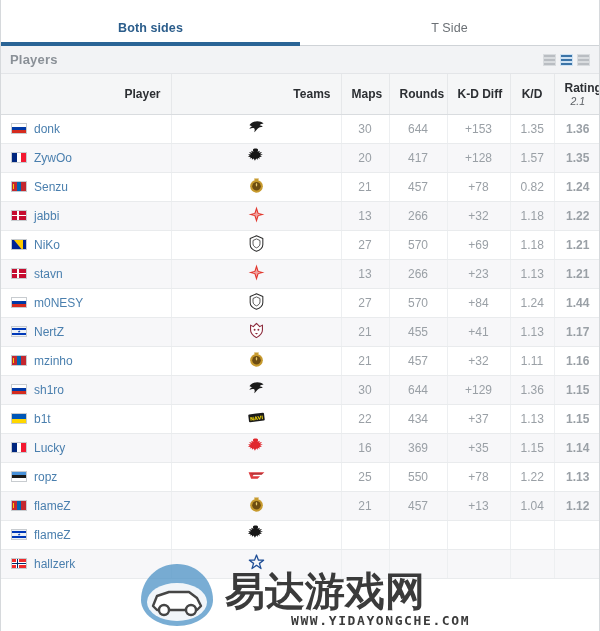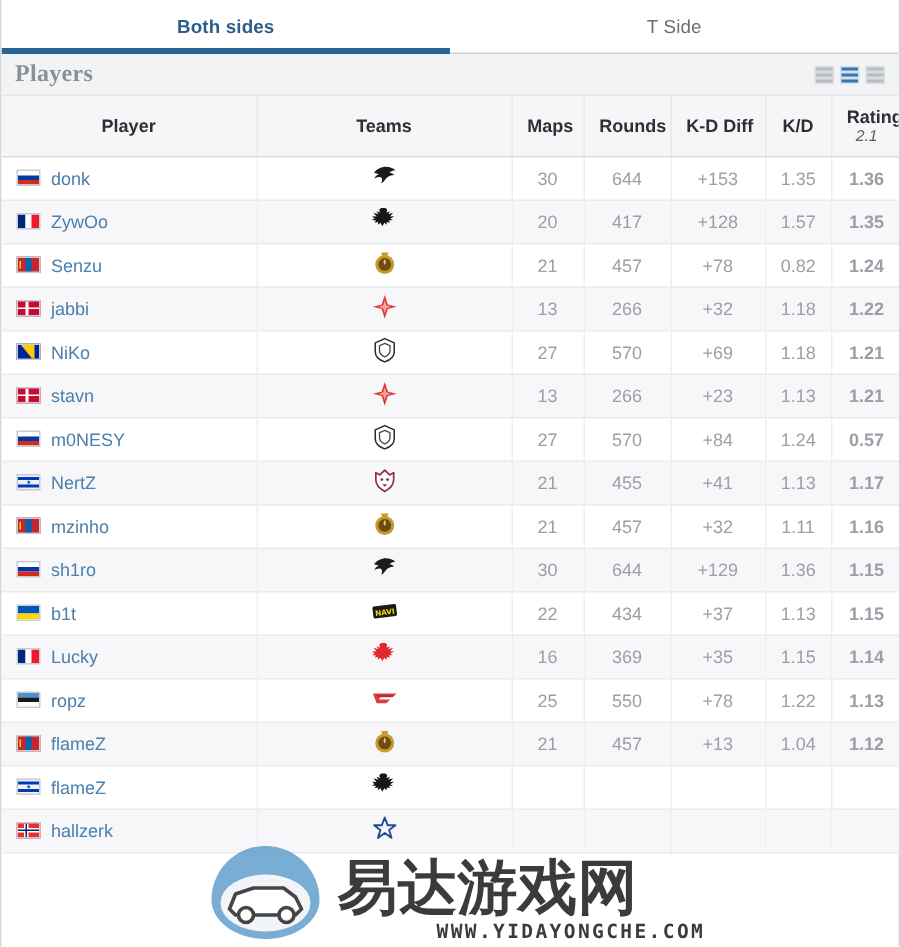--- a/index.html
+++ b/index.html
@@ -18,20 +18,21 @@
     border-bottom: none;
   }
 
   
   .tabs {
     display: flex;
     height: 36px;
     background: #ffffff;
     border-bottom: 1px solid #cfd3d7;
     position: relative;
+    margin-top: 10px;
   }
   .tab {
     flex: 1 1 0;
     display: flex;
     align-items: center;
     justify-content: center;
     font-size: 12.5px;
     color: #6b7075;
     cursor: pointer;
     position: relative;
@@ -54,25 +55,24 @@
   .players-bar {
     height: 28px;
     background: #f2f3f5;
     border-bottom: 1px solid #e3e5e8;
     display: flex;
     align-items: center;
     padding: 0 9px;
     position: relative;
   }
   .players-label {
-    font-size: 16px;
+    font-size: 13px;
     color: #8a9097;
     font-weight: bold;
     letter-spacing: .2px;
-    font-family: Liberation Serif, serif;
   }
   .view-toggles {
     margin-left: auto;
     display: flex;
     gap: 4px;
     align-items: center;
   }
   .vt {
     width: 13px; height: 12px;
     display: flex; flex-direction: column;
@@ -98,21 +98,21 @@
     border-right: 1px solid #e6e8ea;
     color: #2c2f33;
     font-size: 12px;
     font-weight: bold;
     height: 40px;
     padding: 0 10px;
     text-align: center;
     vertical-align: middle;
     white-space: nowrap;
   }
-  table.stats thead th.left { text-align: center; }
+  table.stats thead th.left { text-align: right; }
   table.stats thead th:last-child { border-right: none; }
   .rating-head { line-height: 1.05; }
   .rating-head .sub {
     display: block;
     font-weight: normal;
     font-size: 10.5px;
     color: #5d6166;
     margin-top: 1px;
     font-style: italic;
   }
@@ -451,21 +451,21 @@
           <td class="team-cell"><span class="logo">
               <svg width="19" height="19" viewBox="0 0 24 24">
                 <path d="M12 2.2l8 3.6v7.4c0 4-3.4 7-8 8.6-4.6-1.6-8-4.6-8-8.6V5.8z" fill="#ffffff" stroke="#2b2b2b" stroke-width="1.3" stroke-linejoin="round"></path>
                 <path d="M12 6.2l4.4 2v4.2c0 2.4-1.9 4.1-4.4 5.1-2.5-1-4.4-2.7-4.4-5.1V8.2z" fill="none" stroke="#444" stroke-width="1.1"></path>
               </svg>
             </span></td>
           <td>27</td>
           <td>570</td>
           <td class="kd-diff">+84</td>
           <td>1.24</td>
-          <td class="rating">0.57</td>
+          <td class="rating">1.44</td>
         </tr>
         <tr>
           <td class="player-cell">
             <span class="pl">
               <span class="flag f-il" title="Israel">
                 <i class="t"></i>
                 <i class="b2"></i>
                 <i class="star"></i>
               </span>
               <span class="pname">NertZ</span>

